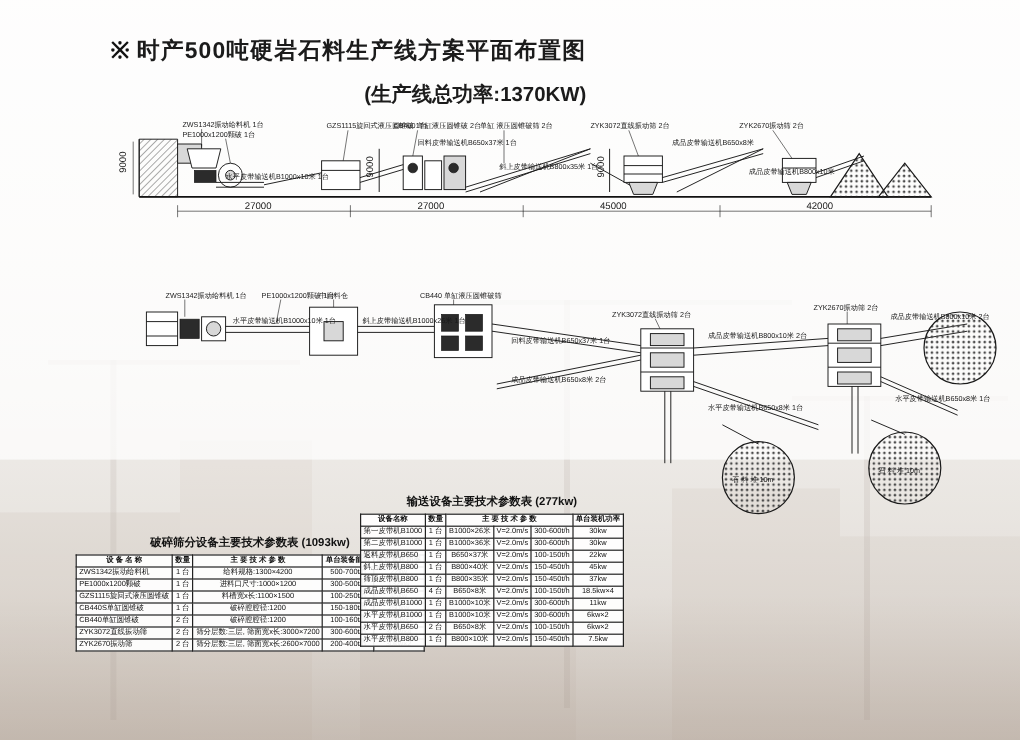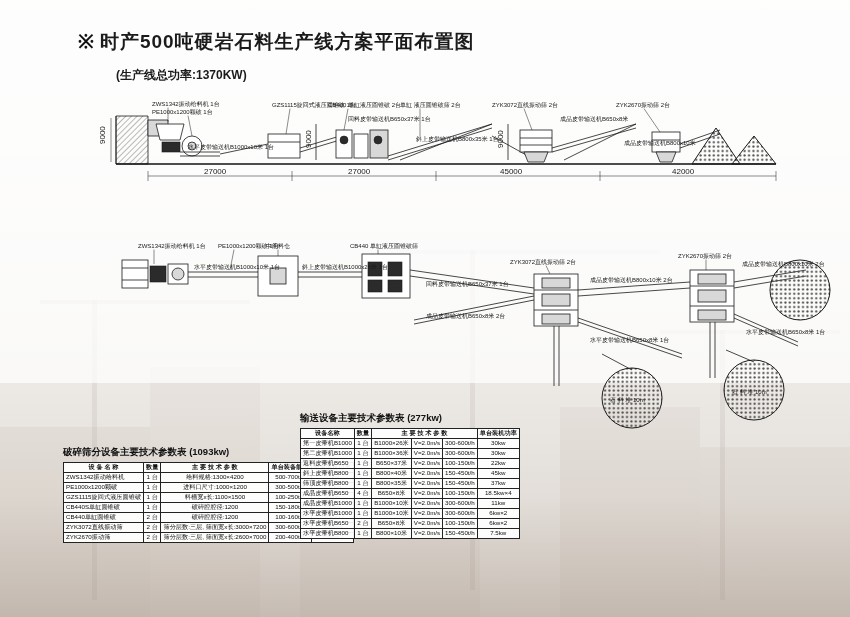--- a/index.html
+++ b/index.html
@@ -40,30 +40,30 @@
   .bg .rubble {
     position:absolute; left:0; right:0; bottom:0; height:120px;
     background:linear-gradient(180deg, rgba(146,122,100,0.0), rgba(122,98,78,0.45));
   }
   .bg .sheet {
     position:absolute; inset:0;
     background:linear-gradient(180deg, rgba(255,255,255,0.82) 0%, rgba(255,255,255,0.62) 55%, rgba(255,255,255,0.42) 100%);
   }
 
   
-  .title-wrap { position:absolute; left:78px; top:28px; }
+  .title-wrap { position:absolute; left:92px; top:28px;text-align:right; }
   .title {
     font-family:"Liberation Sans", sans-serif;
     font-weight:bold; font-size:19px; color:#1b1b1b; letter-spacing:1px;
     white-space:nowrap;
   }
   .title .mark { color:#111; margin-right:5px; }
   .subtitle {
     margin-top:12px; margin-left:38px;
-    font-size:12px; color:#1b1b1b; font-weight:bold; white-space:nowrap;
+    font-size:17px; color:#1b1b1b; font-weight:bold; white-space:nowrap;
   }
 
   
   .dwg { position:absolute; }
   #elevation { left:100px; top:96px; width:680px; height:90px; }
   #plan      { left:110px; top:230px; width:720px; height:180px; }
 
   .dwg svg { display:block; overflow:visible; }
   .lbl-s { font-size:3.0px; fill:#1a1a1a; }
   .dim { font-size:4px; fill:#1a1a1a; }
@@ -81,21 +81,21 @@
     border-collapse:collapse;
     background:rgba(255,255,255,0.93);
     font-family:"Liberation Sans", sans-serif;
   }
   table th, table td {
     border:0.6px solid #222; color:#111;
     padding:0px 2px; line-height:1.45;
     white-space:nowrap;
   }
   .tbl-title {
-    font-weight:bold; color:#111;
+    text-align:center; font-weight:bold; color:#111;
     white-space:nowrap;
   }
   #crush-table-wrap { position:absolute; left:63px; top:446px; }
   #crush-table-wrap .tbl-title { font-size:9.5px; margin-bottom:3px; }
   #crush-table { font-size:6.2px; }
   #crush-table th { font-weight:bold; text-align:center; }
   #crush-table td { text-align:center; }
   #crush-table td.nm { text-align:left; }
 
   #conv-table-wrap { position:absolute; left:300px; top:412px; }

